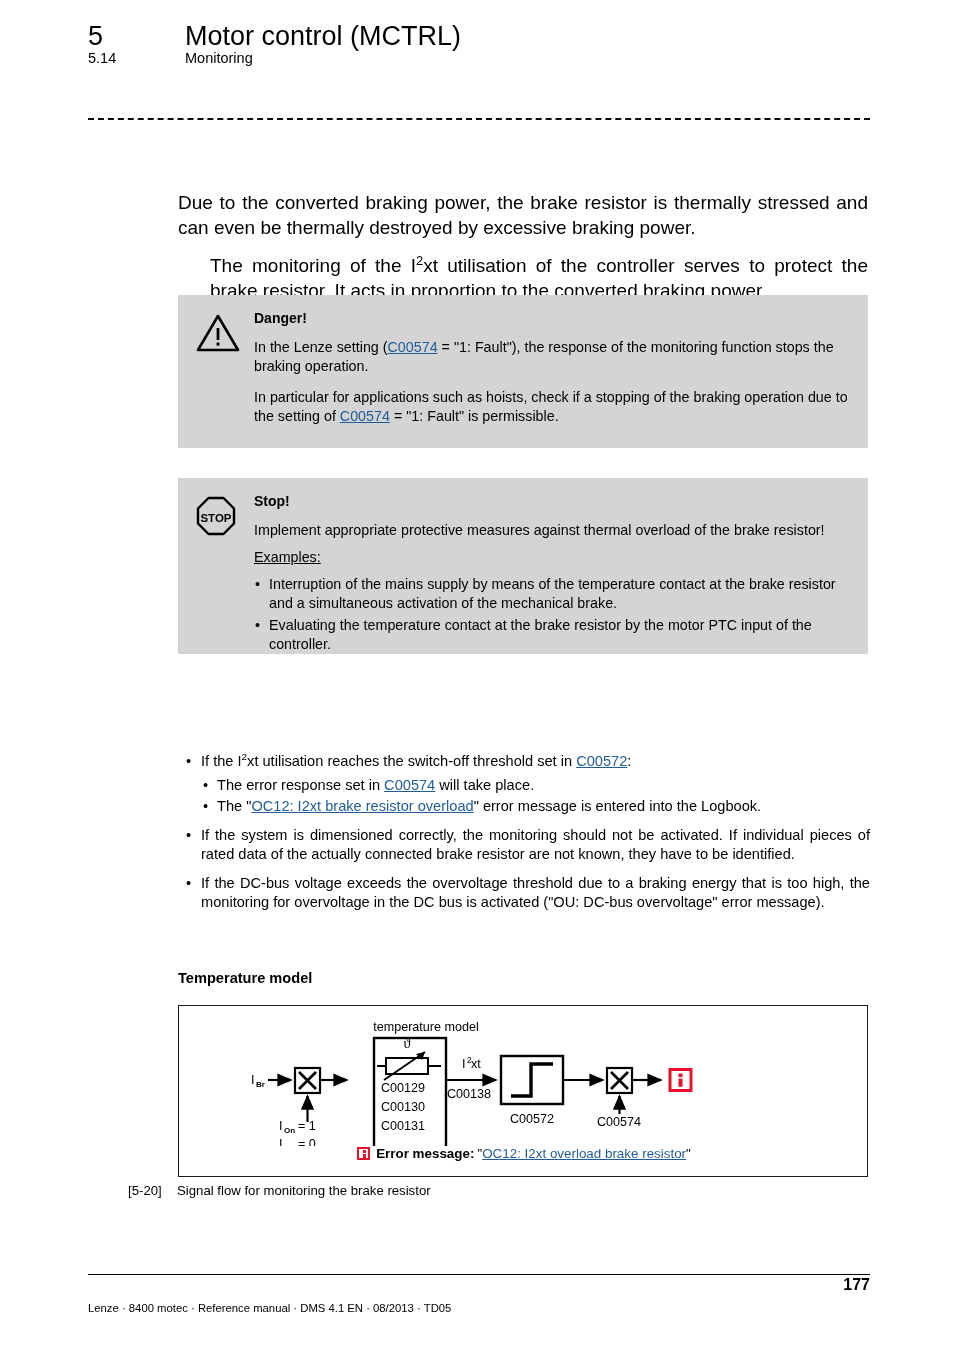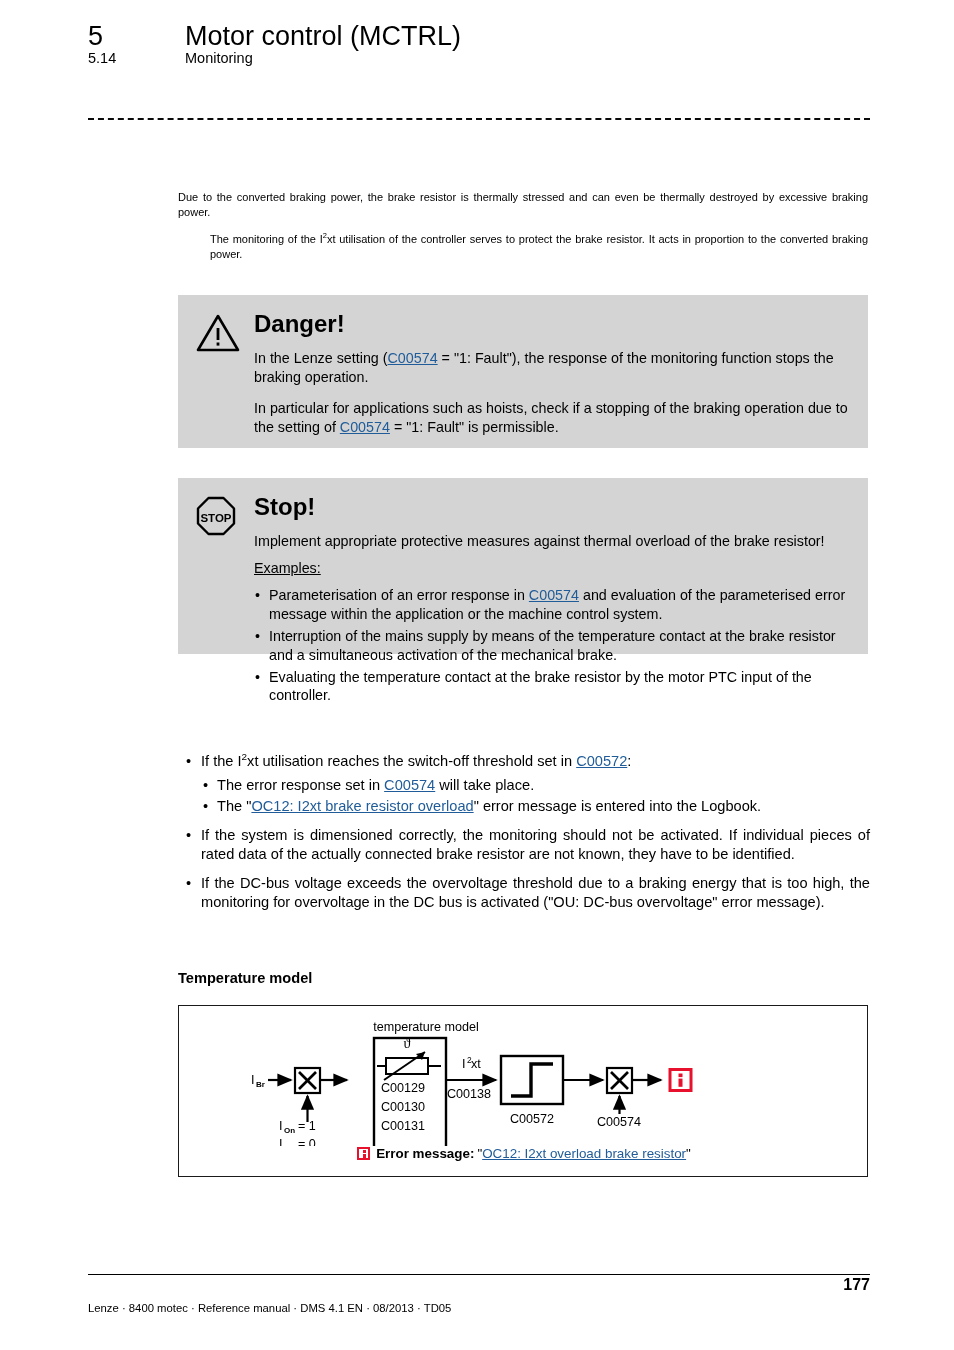--- a/index.html
+++ b/index.html
@@ -34,40 +34,40 @@
   }
 
   
   .sec-head { position: absolute; left: 88px; top: 152px; width: 790px;
     display: flex; align-items: baseline; }
   .sec-num { width: 92px; font-size: 15.5px; font-weight: bold; }
   .sec-title { font-size: 15.5px; font-weight: bold; }
 
   
   .body-col { position: absolute; left: 178px; width: 690px; }
-  p.para { margin: 0 0 13px 0; font-size: 11px; line-height: 1.32;
+  p.para { margin: 0 0 13px 0; font-size: 19px; line-height: 1.32;
     text-align: justify; }
   p.para.last { margin-bottom: 0; margin-left: 32px; }
 
   sup { font-size: 0.68em; vertical-align: super; line-height: 0; }
 
   a.clink {
     color: #1f5c99; text-decoration: underline; cursor: pointer;
   }
   span.plain-under { text-decoration: underline; }
 
   
   .callout {
     position: absolute; background: #d4d4d4; left: 178px; width: 690px;
     padding: 16px 18px 17px 18px;
   }
   .callout-inner { display: flex; }
   .callout-icon { width: 58px; flex: 0 0 58px; padding-top: 2px; }
   .callout-body { flex: 1 1 auto; }
-  .callout-title { font-size: 24px; font-weight: bold; margin: 0 0 12px 0;
+  .callout-title { font-size: 14px; font-weight: bold; margin: 0 0 12px 0;
     line-height: 1.1; }
   .callout-body p { margin: 0 0 12px 0; font-size: 14.3px; line-height: 1.32; }
   .callout-body p.tight { margin-bottom: 8px; }
   .callout-body p.nomargin { margin-bottom: 0; }
 
   ul.bullets { list-style: none; margin: 0; padding: 0; }
   ul.bullets > li {
     position: relative; padding-left: 15px; font-size: 14.3px;
     line-height: 1.32; margin-bottom: 3px;
   }
@@ -190,21 +190,20 @@
         <svg width="40" height="40" viewBox="0 0 40 40" aria-hidden="true">
           <polygon points="12.5,2 27.5,2 38,12.5 38,27.5 27.5,38 12.5,38 2,27.5 2,12.5" fill="none" stroke="#000" stroke-width="2.4" stroke-linejoin="round"></polygon>
           <text x="20" y="25.5" font-family="Liberation Sans, sans-serif" font-size="11.5" font-weight="bold" text-anchor="middle" fill="#000">STOP</text>
         </svg>
       </div>
       <div class="callout-body">
         <div class="callout-title">Stop!</div>
         <p class="tight">Implement appropriate protective measures against thermal overload of the brake resistor!</p>
         <p class="tight"><span class="plain-under">Examples:</span></p>
         <ul class="bullets">
-          <li><span>Parameterisation of an error response in </span><a class="clink">C00574</a><span> and evaluation of the parameterised error message within the application or the machine control system.</span></li>
           <li><span>Interruption of the mains supply by means of the temperature contact at the brake resistor and a simultaneous activation of the mechanical brake.</span></li>
           <li><span>Evaluating the temperature contact at the brake resistor by the motor PTC input of the controller.</span></li>
         </ul>
       </div>
     </div>
   </div>
 
   <div class="mainlist" style="top:752px;">
     <ul class="lvl1">
       <li>
@@ -290,18 +289,22 @@
 
     <div class="errline">
       <span class="info-badge-sm"></span>
       <span class="err-label">Error message:</span>
       <span>"</span>
         <a class="clink">OC12: I2xt overload brake resistor</a>
         <span>"</span>
     </div>
   </div>
 
+  <div class="fig-caption">
+    <div class="fig-cap-num">[5-20]</div>
+    <div>Signal flow for monitoring the brake resistor</div>
+  </div>
 
   <div class="footer-rule"></div>
   <div class="footer-text">Lenze · 8400 motec · Reference manual · DMS 4.1 EN · 08/2013 · TD05</div>
   <div class="footer-page">177</div>
 
 </div>
 
 </body></html>

